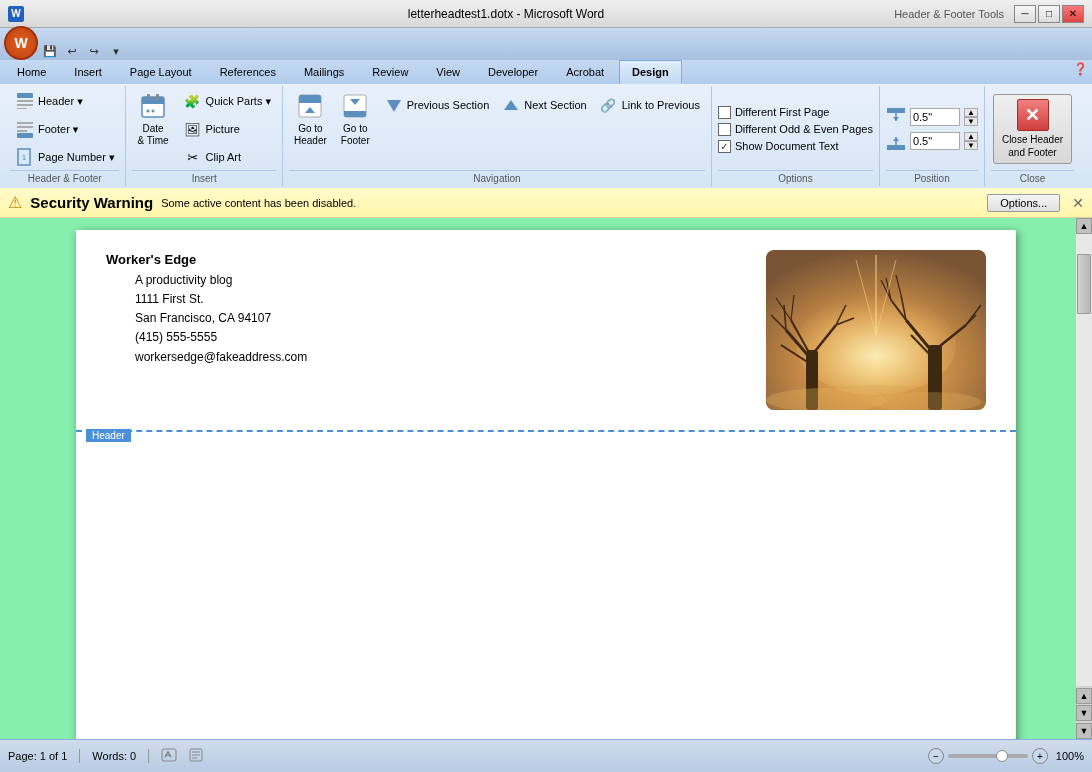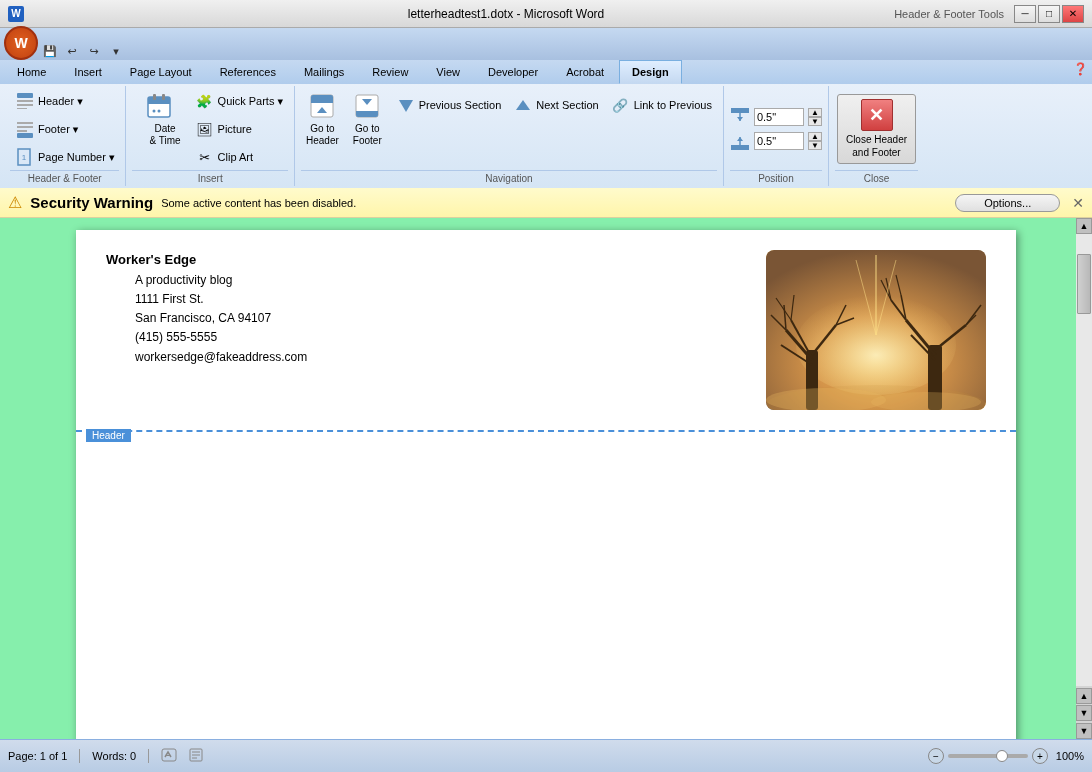--- a/index.html
+++ b/index.html
@@ -123,22 +123,22 @@
       background: linear-gradient(to bottom, #fffbcc, #fff5aa);
       border-bottom: 1px solid #ddd0a0;
       height: 30px;
       display: flex; align-items: center;
       padding: 0 8px; gap: 8px;
     }
     .security-icon { color: #cc8800; font-size: 16px; }
     .security-title { font-weight: bold; font-size: 15px; }
     .security-msg { font-size: 11px; flex: 1; }
     .security-options-btn {
-      padding: 2px 28px; border: 1px solid #999; background: linear-gradient(to bottom, #f5f5f5, #e0e0e0);
-      font-size: 11px; cursor: pointer; border-radius: 9px;
+      padding: 2px 12px; border: 1px solid #999; background: linear-gradient(to bottom, #f5f5f5, #e0e0e0);
+      font-size: 11px; cursor: pointer; border-radius: 2px;
     }
     .security-close { margin-left: 4px; cursor: pointer; font-size: 14px; color: #666; }
     .page {
       background: white;
       width: 940px;
       min-height: 580px;
       margin: 0 auto;
       box-shadow: 2px 2px 8px rgba(0,0,0,0.4);
       position: relative;
     }
@@ -310,21 +310,21 @@
             <svg width="26" height="26" viewBox="0 0 26 26">
                 <rect x="2" y="4" width="22" height="20" rx="2" fill="white" stroke="#5a8fc0" stroke-width="1.5"></rect>
                 <rect x="2" y="4" width="22" height="7" fill="#5a8fc0" rx="2"></rect>
                 <rect x="2" y="9" width="22" height="2" fill="#5a8fc0"></rect>
                 <circle cx="8" cy="18" r="1.5" fill="#5a8fc0"></circle>
                 <circle cx="13" cy="18" r="1.5" fill="#5a8fc0"></circle>
                 <rect x="7" y="1" width="3" height="6" rx="1" fill="#888"></rect>
                 <rect x="16" y="1" width="3" height="6" rx="1" fill="#888"></rect>
               </svg>
           </div>
-          <span style="text-align:center;line-height:1.2;margin-left:12px;">Date<br>&amp; Time</span>
+          <span style="text-align:center;line-height:1.2;">Date<br>&amp; Time</span>
         </div>
         <div style="display:flex;flex-direction:column;gap:2px;flex:1;">
           <div class="ribbon-btn-small">
             <div class="ribbon-btn-small-icon">🧩</div>
             <span>Quick Parts ▾</span>
           </div>
           <div class="ribbon-btn-small">
             <div class="ribbon-btn-small-icon">🖼</div>
             <span>Picture</span>
           </div>
@@ -384,20 +384,37 @@
           </div>
           <div class="ribbon-btn-small">
             <div class="ribbon-btn-small-icon">🔗</div>
             <span>Link to Previous</span>
           </div>
         </div>
       </div>
       <div class="ribbon-group-label">Navigation</div>
     </div>
 
+    <div class="ribbon-group">
+      <div style="display:flex;flex-direction:column;gap:4px;flex:1;justify-content:center;padding:4px 0;">
+        <div class="checkbox-row">
+          <div class="cb"></div>
+          <span>Different First Page</span>
+        </div>
+        <div class="checkbox-row">
+          <div class="cb"></div>
+          <span>Different Odd &amp; Even Pages</span>
+        </div>
+        <div class="checkbox-row">
+          <div class="cb checked"></div>
+          <span>Show Document Text</span>
+        </div>
+      </div>
+      <div class="ribbon-group-label">Options</div>
+    </div>
 
     <div class="ribbon-group">
       <div style="display:flex;flex-direction:column;gap:4px;flex:1;justify-content:center;padding:4px 0;">
         <div class="position-row">
           <svg width="20" height="20" viewBox="0 0 20 20">
               <rect x="1" y="1" width="18" height="5" fill="#5a8fc0"></rect>
               <line x1="10" y1="6" x2="10" y2="14" stroke="#5a8fc0" stroke-width="1.5"></line>
               <polygon points="10,14 7,10 13,10" fill="#5a8fc0"></polygon>
             </svg>
           <div class="position-input">

